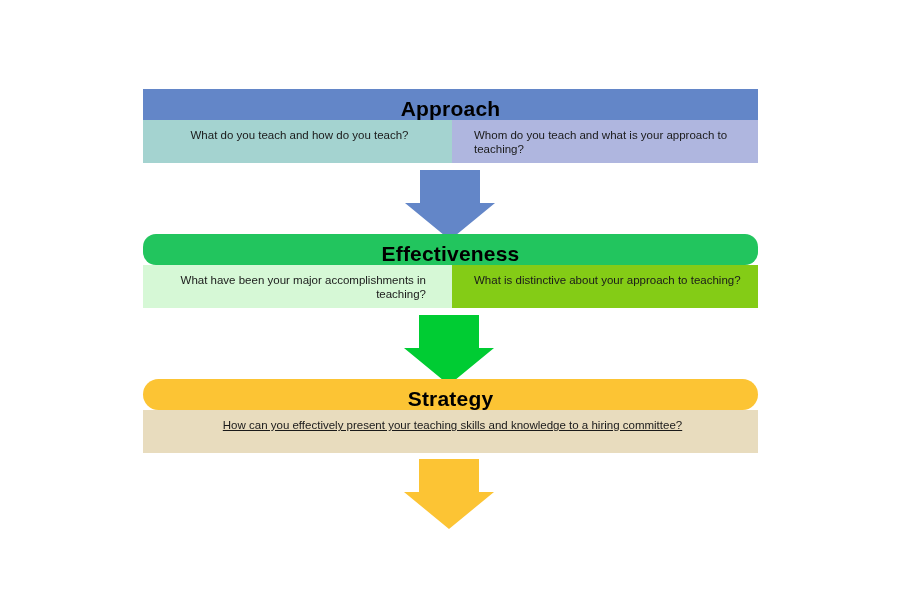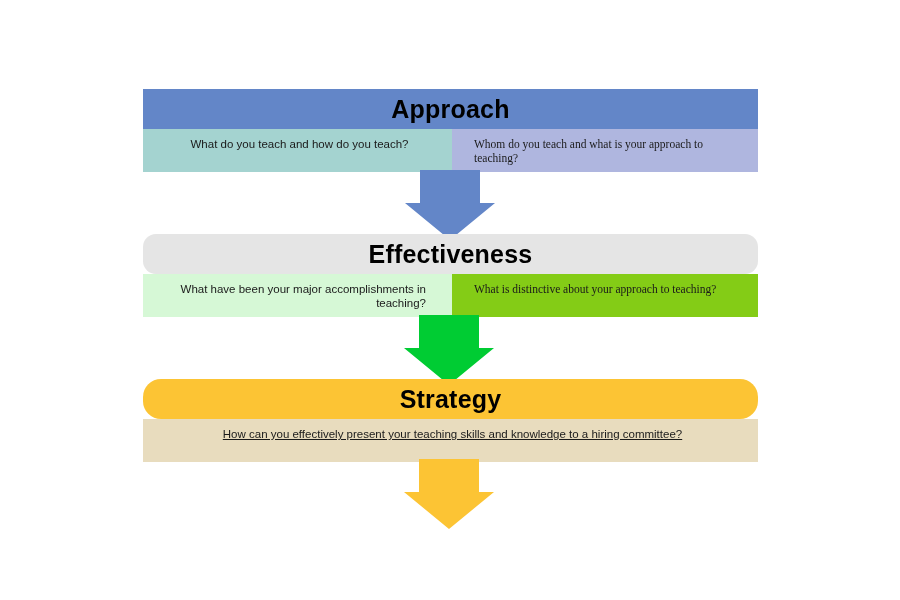--- a/index.html
+++ b/index.html
@@ -17,25 +17,25 @@
     position: relative;
     width: 900px;
     height: 600px;
   }
   .stage {
     position: absolute;
     left: 143px;
     width: 615px;
   }
   .stage-header {
-    height: 40px;
+    height: 31px;
     line-height: 40px;
     text-align: center;
     font-weight: bold;
-    font-size: 25px;
+    font-size: 21px;
     color: #000000;
     letter-spacing: 0.2px;
   }
   .stage-body {
     display: flex;
     width: 100%;
     height: 43px;
   }
   .cell {
     box-sizing: border-box;
@@ -59,21 +59,20 @@
   }
   .cell.full {
     flex: 1 1 100%;
     text-decoration: underline;
   }
   .cell.half-left {
     flex: 0 0 309px;
   }
   .cell.half-right {
     flex: 1 1 auto;
-    font-family: Liberation Serif, serif;
   }
 
   
   #stage-approach { top: 89px; }
   #stage-effectiveness { top: 234px; }
   #stage-strategy { top: 379px; }
 
   
   .arrow {
     position: absolute;
@@ -102,21 +101,21 @@
     </div>
   </div>
 
   <div class="arrow" id="arrow-approach-to-effectiveness">
     <svg viewBox="0 0 100 70" preserveAspectRatio="none" aria-hidden="true">
       <polygon points="20,0 80,0 80,33 95,33 50,70 5,33 20,33" fill="#6386c8"></polygon>
     </svg>
   </div>
 
   <div class="stage" id="stage-effectiveness">
-    <div class="stage-header" style="background-color: #e5e5e5; border-radius: 13px;">Effectiveness</div>
+    <div class="stage-header" style="background-color: #22c55e; border-radius: 13px;">Effectiveness</div>
     <div class="stage-body">
       <div class="cell half-left align-right" style="background-color: rgb(214, 248, 214);">What have been your major accomplishments in teaching?</div>
       <div class="cell half-right align-left" style="background-color: #84cc16;">What is distinctive about your approach to teaching?</div>
     </div>
   </div>
 
   <div class="arrow" id="arrow-effectiveness-to-strategy">
     <svg viewBox="0 0 100 70" preserveAspectRatio="none" aria-hidden="true">
       <polygon points="20,0 80,0 80,33 95,33 50,70 5,33 20,33" fill="#00cc33"></polygon>
     </svg>

